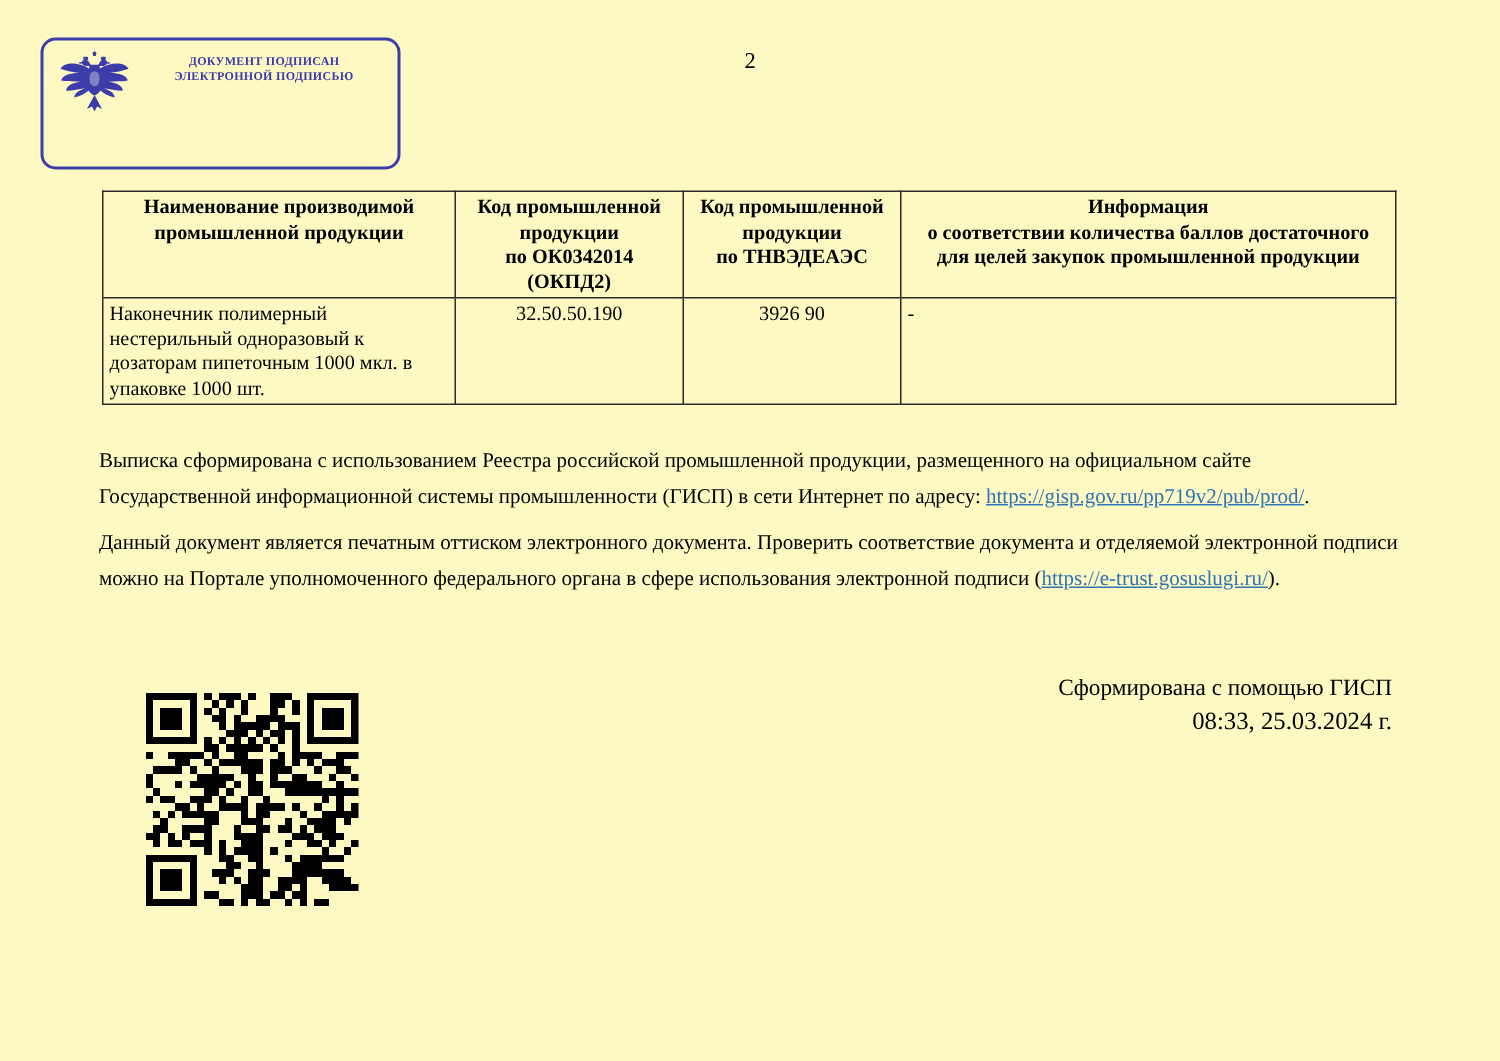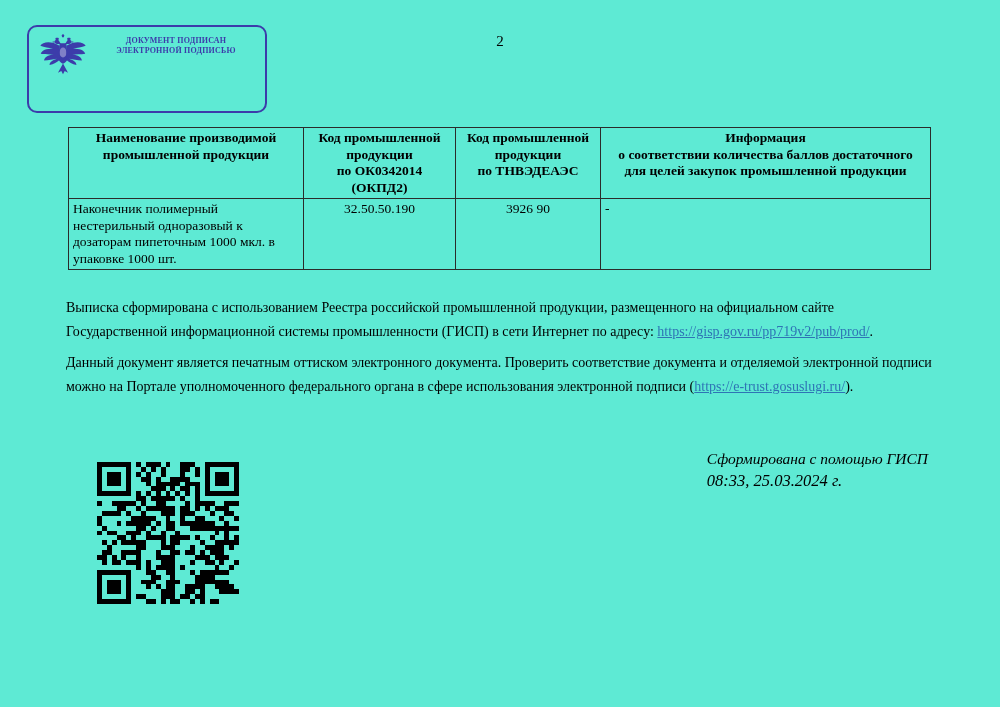--- a/index.html
+++ b/index.html
@@ -1,18 +1,18 @@
 <!DOCTYPE html>
 <html><head>
 <meta charset="utf-8">
 <style>
   * { margin:0; padding:0; box-sizing:border-box; }
   html,body { background:#e8e8e8; }
   .page {
-    position:relative; width:1000px; height:707px; background:#5eead4;
+    position:relative; width:1000px; height:707px; background:#fef9c3;
     font-family:"Liberation Serif", serif; color:#000; overflow:hidden;
     margin:0 auto;
   }
   
   .stamp {
     position:absolute; left:27px; top:25px; width:240px; height:88px;
     border:2px solid #3c3caa; border-radius:10px; color:#3c3caa;
   }
   .stamp-emblem { position:absolute; left:8px; top:7px; width:52px; height:42px; }
   .stamp-title {
@@ -45,22 +45,22 @@
   .td-center { text-align:center; }
   
   .body-text {
     position:absolute; left:66px; top:296px; width:872px;
     font-size:14px; line-height:23.5px;
   }
   .body-text p + p { margin-top:8px; }
   a.doc-link { color:#2e74b5; text-decoration:underline; cursor:pointer; }
   
   .footer-note {
-    position:absolute; right:72px; top:448px; 
-    font-size:15.5px; line-height:22px;font-style:italic;
+    position:absolute; right:72px; top:448px; text-align:right;
+    font-size:15.5px; line-height:22px;
   }
   .footer-note .ts { font-size:16.5px; }
   
   .qr { position:absolute; left:97px; top:462px; width:142px; height:142px; }
 </style>
 </head>
 <body>
 
 <div class="page">
 

